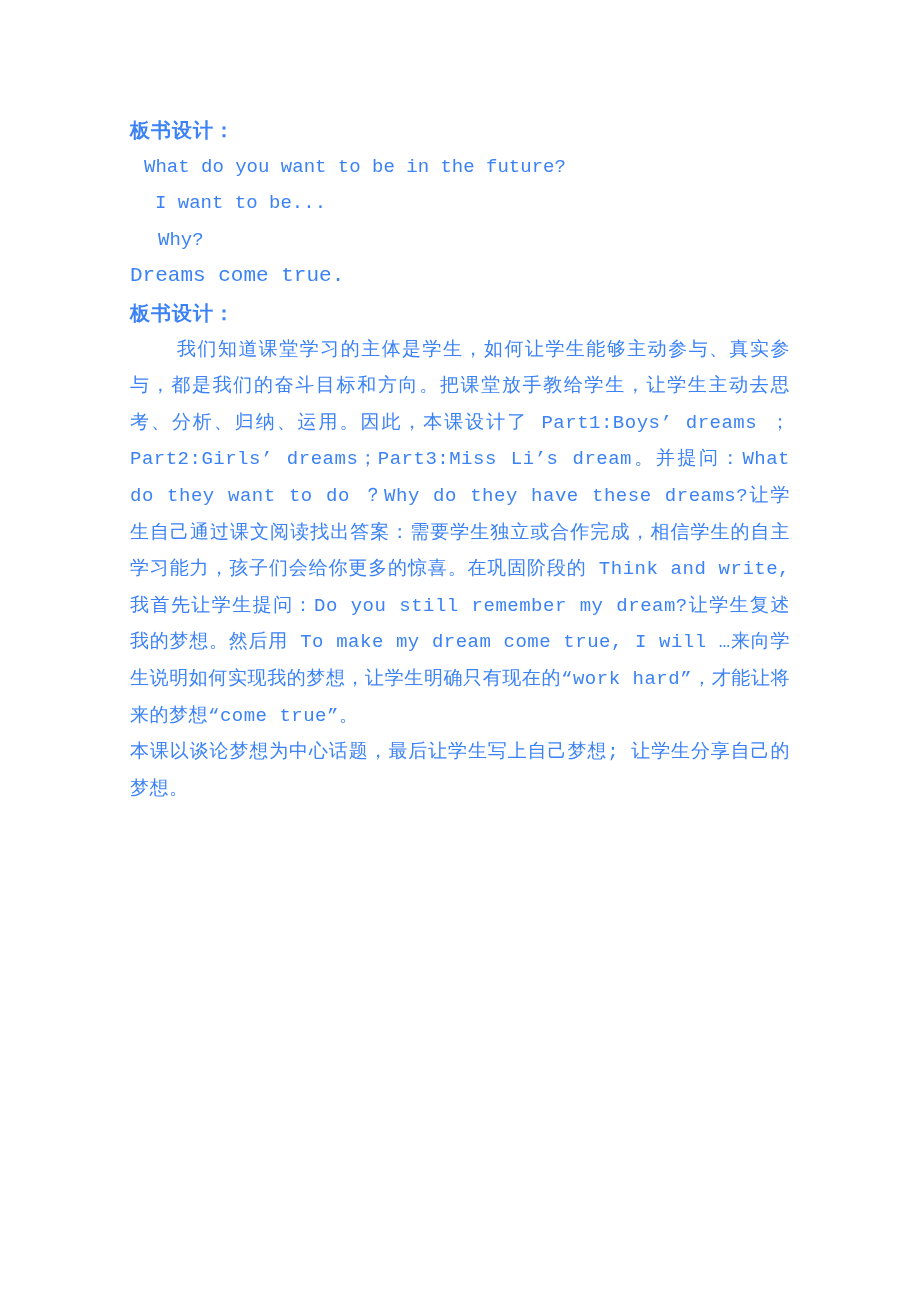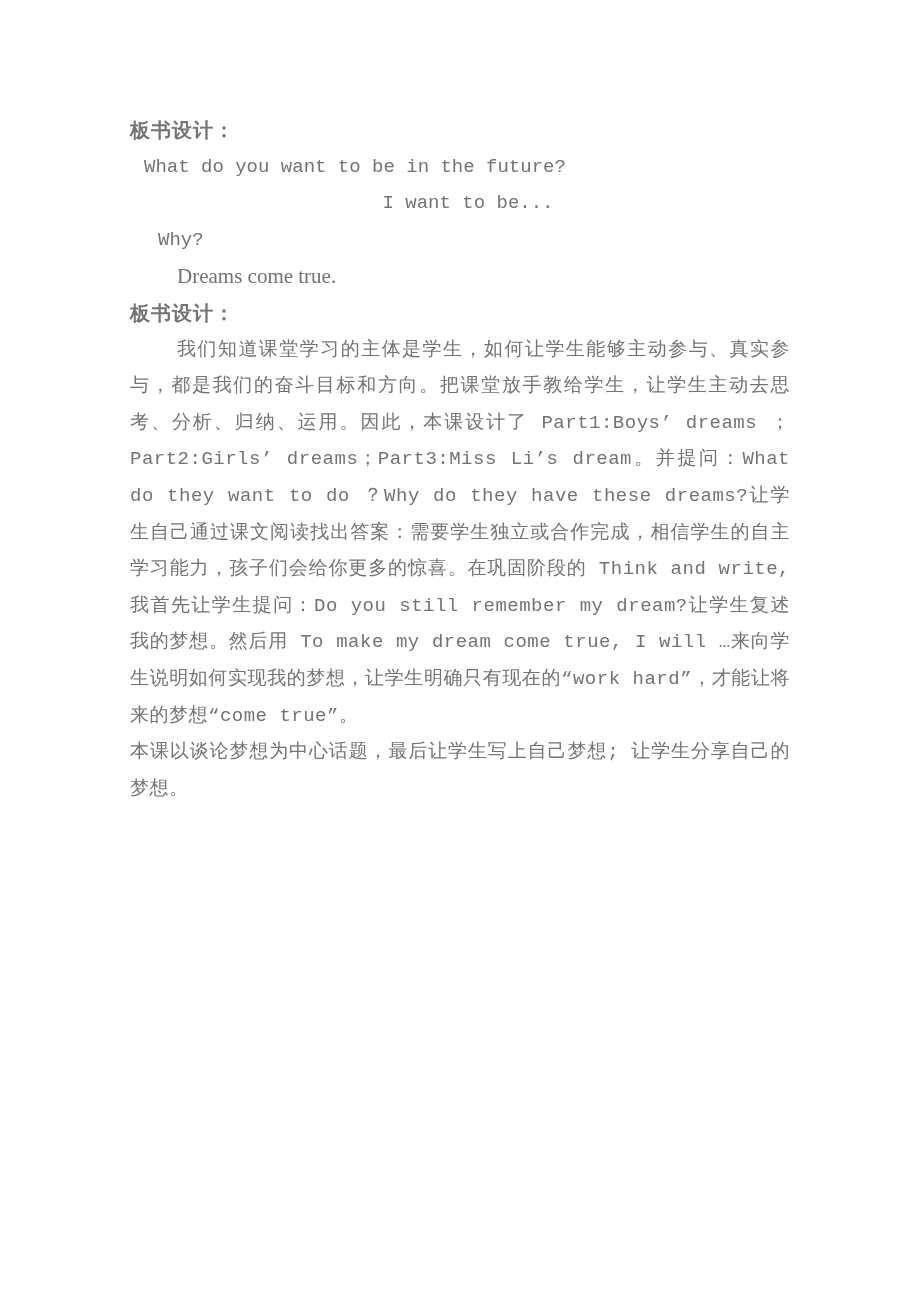--- a/index.html
+++ b/index.html
@@ -17,49 +17,47 @@
     color: #1a1a1a;
   }
   .content {
     position: absolute;
     left: 130px;
     top: 112px;
     width: 660px;
     font-family: "DejaVu Serif", "Liberation Serif", serif;
     font-size: 19px;
     line-height: 36.6px;
-    color: #737373;
+    color: #3b82f6;
   }
   .heading {
     font-weight: bold;
     font-size: 20px;
     font-family: "DejaVu Serif", "Liberation Serif", serif;
     letter-spacing: 1px;
   }
   .board-line {
     font-family: "Liberation Mono", "DejaVu Sans Mono", monospace;
     font-size: 19px;
     white-space: pre;
   }
   .board-title {
     margin-left: 157px;
   }
   .board-q {
     margin-left: 14px;
   }
   .board-a {
-    margin-left: 16px;
-    text-align: center;
+    margin-left: 25px;
   }
   .board-w {
     margin-left: 28px;
   }
   .board-slogan {
-    margin-left: 47px;
-    font-family: Liberation Serif, serif;
+    font-family: Liberation Mono, monospace;
     font-size: 21px;
   }
   .para {
     margin: 0;
     text-align: justify;
     letter-spacing: 0.5px;
     font-family: "Liberation Mono", "DejaVu Serif", serif;
     font-size: 19px;
     line-height: 36.6px;
   }

